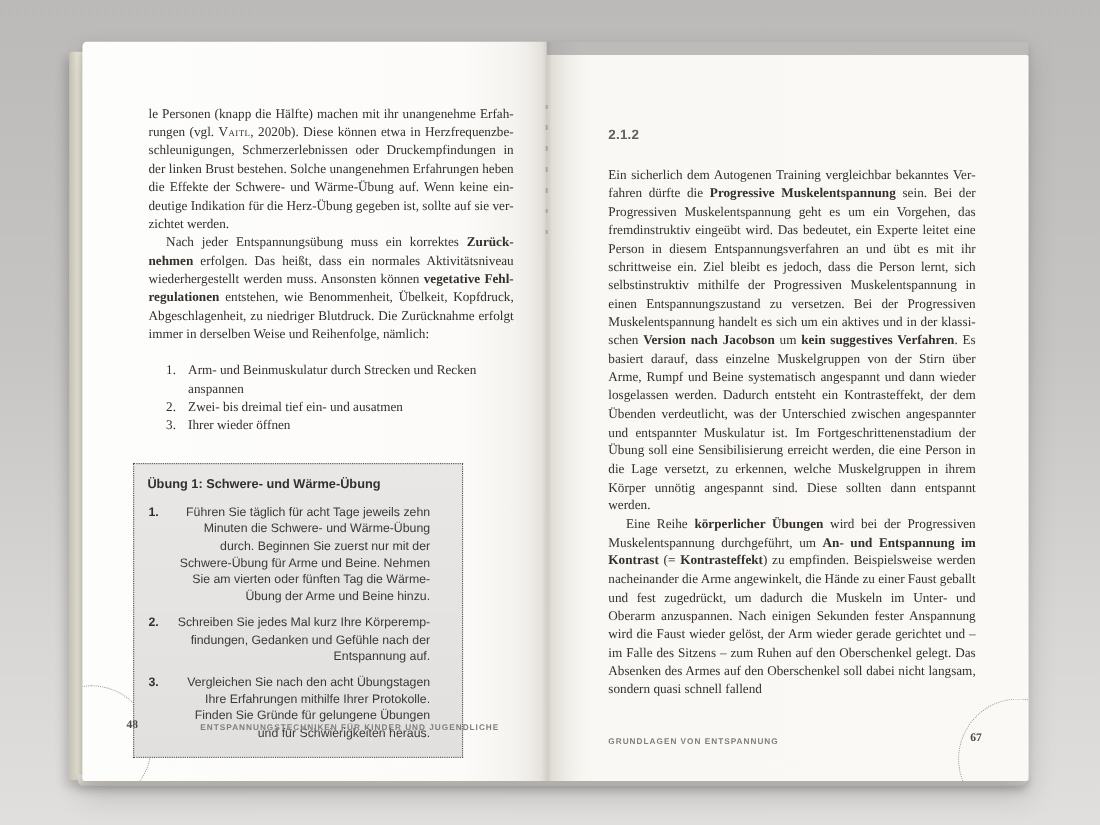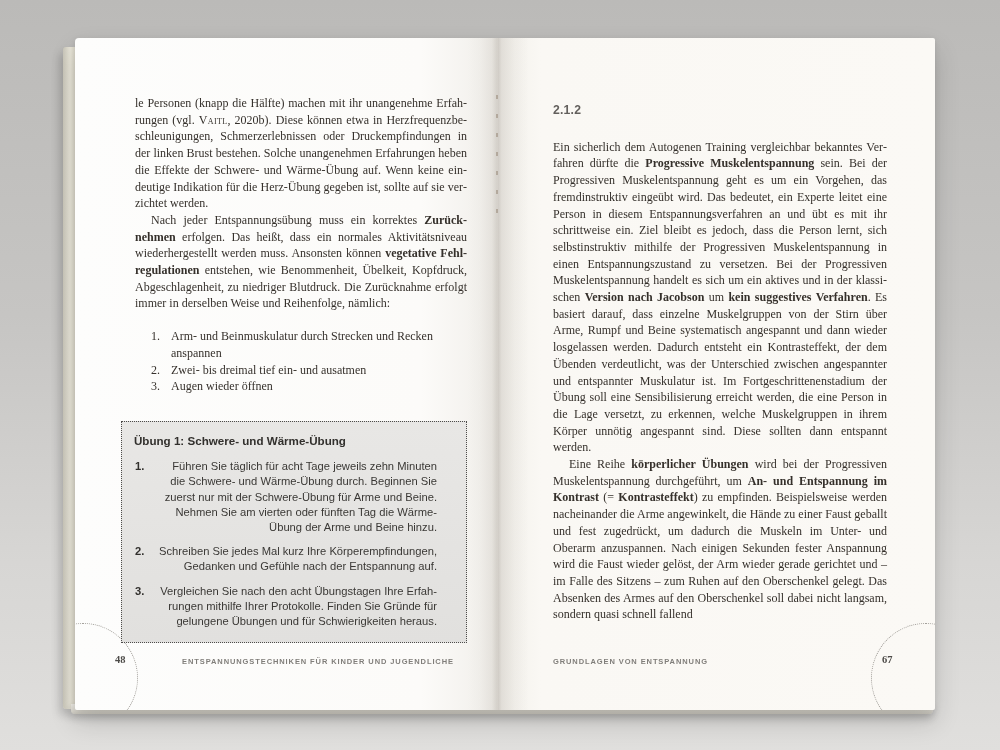--- a/index.html
+++ b/index.html
@@ -11,21 +11,21 @@
          border-radius:3px 0 0 3px;box-shadow:-3px 6px 10px rgba(0,0,0,.18);}
   .page-stack{position:absolute;left:8px;right:2px;bottom:-4px;height:10px;z-index:0;
          background:linear-gradient(180deg,#f0eee8 0%,#dedbd2 70%,#cfccc2 100%);
          border-radius:0 0 4px 4px;box-shadow:0 4px 9px rgba(0,0,0,.22);}
   .pages{position:absolute;left:12px;right:0;top:0;bottom:0;display:flex;z-index:1;
          border-radius:3px;box-shadow:0 12px 26px rgba(0,0,0,.16),0 2px 6px rgba(0,0,0,.10);}
   .page{position:relative;overflow:hidden;}
   .page.left{width:422px;border-radius:4px 0 0 2px;
          background:linear-gradient(90deg,#fdfdfc 0%,#fcfbf9 82%,#f3f1ed 96%,#e9e6e0 100%);}
   .page.right{width:438px;border-radius:0 2px 2px 0;
-         background:linear-gradient(90deg,#ebe8e2 0%,#f5f3ee 4%,#faf8f4 10%,#fbf9f5 100%);}
+         background:linear-gradient(90deg,#ebe8e2 0%,#f5f3ee 4%,#faf8f4 10%,#fbf9f5 100%);margin-top:12px;}
   .gutter-shade{position:absolute;left:404px;width:62px;top:0;bottom:0;z-index:2;pointer-events:none;
          background:linear-gradient(90deg,rgba(0,0,0,0) 0%,rgba(60,50,40,.04) 40%,rgba(60,50,40,.13) 49.6%,rgba(60,50,40,.16) 50%,rgba(60,50,40,.07) 56%,rgba(0,0,0,0) 100%);}
   .stitch{position:absolute;left:433px;top:42px;height:140px;width:2px;z-index:3;pointer-events:none;
          background:repeating-linear-gradient(180deg,rgba(150,135,118,0) 0 15px,rgba(150,135,118,.55) 15px 19px);}
 
   .textblock{position:absolute;font-family:"Liberation Serif",serif;font-size:12px;
          line-height:16.7px;color:#35302b;text-align:justify;hyphens:manual;}
   .page.left  .textblock{left:60px;width:332px;top:57px;}
   .page.right .textblock{left:56px;width:334px;top:64px;}
   .para{margin:0;}
@@ -34,21 +34,21 @@
   .sc{font-variant:small-caps;letter-spacing:.4px;}
 
   .heading{margin:0 0 20px 0;display:flex;gap:9px;text-align:left;
          font-family:"Liberation Sans",sans-serif;font-size:12.2px;font-weight:bold;
          color:#625f5c;letter-spacing:.2px;}
 
   .serif-list{margin:16px 0 0 0;padding:0 0 0 36px;list-style:none;counter-reset:sl;text-align:left;}
   .serif-list li{counter-increment:sl;position:relative;}
   .serif-list li::before{content:counter(sl) ".";position:absolute;left:-20px;color:#35302b;}
 
-  .exercise-box{margin:26px 0 0 -14px;width:346px;box-sizing:border-box;
+  .exercise-box{margin:26px 0 0 -14px;width:300px;box-sizing:border-box;
          background:linear-gradient(180deg,#e8e7e5 0%,#e1e0de 100%);
          border:1.5px dotted #4d4c4a;padding:11px 29px 13px 12px;
          font-family:"Liberation Sans",sans-serif;font-size:11.2px;line-height:15.2px;
          color:#3a3835;text-align:left;}
   .box-title{margin:0 0 11px 0;font-size:11.6px;font-weight:bold;color:#32302d;}
   .box-list{margin:0;padding:0;list-style:none;counter-reset:bl;text-align:right;}
   .box-list li{counter-increment:bl;position:relative;padding-left:22px;margin-bottom:9px;}
   .box-list li:last-child{margin-bottom:0;}
   .box-list li::before{content:counter(bl) ".";position:absolute;left:1px;font-weight:bold;color:#32302d;}
 
@@ -76,21 +76,21 @@
     <div class="pages">
 
       <section class="page left">
         <div class="pagenum-circle left-circle"></div>
         <div class="textblock">
           <p class="para"><span>le Personen (knapp die Hälfte) machen mit ihr unangenehme Er­fah­run­gen (vgl. </span><span class="sc">Vaitl</span><span>, 2020b). Diese können etwa in Herzfre­quenz­be­schleu­ni­gun­gen, Schmerz­er­leb­nis­sen oder Druck­emp­fin­dun­gen in der linken Brust bestehen. Solche unan­ge­neh­men Er­fah­run­gen heben die Effekte der Schwere- und Wärme-Übung auf. Wenn keine ein­deu­tige Indi­ka­tion für die Herz-Übung ge­ge­ben ist, sollte auf sie ver­zich­tet werden.</span></p>
           <p class="para indent"><span>Nach jeder Ent­span­nungs­übung muss ein korrektes </span><span class="b">Zurück­nehmen</span><span> erfolgen. Das heißt, dass ein normales Akti­vi­täts­ni­veau wieder­her­ge­stellt werden muss. Ansonsten können </span><span class="b">vege­ta­tive Fehl­re­gu­la­tio­nen</span><span> ent­stehen, wie Benommen­heit, Übelkeit, Kopf­druck, Abge­schla­gen­heit, zu niedriger Blutdruck. Die Zurück­nah­me erfolgt immer in derselben Weise und Reihen­folge, nämlich:</span></p>
           <ol class="serif-list">
               <li>Arm- und Beinmuskulatur durch Strecken und Recken anspannen</li>
               <li>Zwei- bis dreimal tief ein- und ausatmen</li>
-              <li>Augen wieder öffnen</li>
+              <li>Ihrer wieder öffnen</li>
             </ol>
           <aside class="exercise-box">
             <h3 class="box-title">Übung 1: Schwere- und Wärme-Übung</h3>
             <ol class="box-list">
                 <li>Führen Sie täglich für acht Tage jeweils zehn Minuten die Schwere- und Wärme-Übung durch. Beginnen Sie zuerst nur mit der Schwere-Übung für Arme und Beine. Nehmen Sie am vierten oder fünften Tag die Wärme-Übung der Arme und Beine hinzu.</li>
                 <li>Schreiben Sie jedes Mal kurz Ihre Körper­emp­fin­dun­gen, Ge­dan­ken und Gefühle nach der Ent­span­nung auf.</li>
                 <li>Ver­glei­chen Sie nach den acht Übungs­tagen Ihre Er­fah­run­gen mit­hilfe Ihrer Proto­kolle. Finden Sie Gründe für ge­lun­gene Übungen und für Schwie­rig­kei­ten heraus.</li>
               </ol>
           </aside>
         </div>

